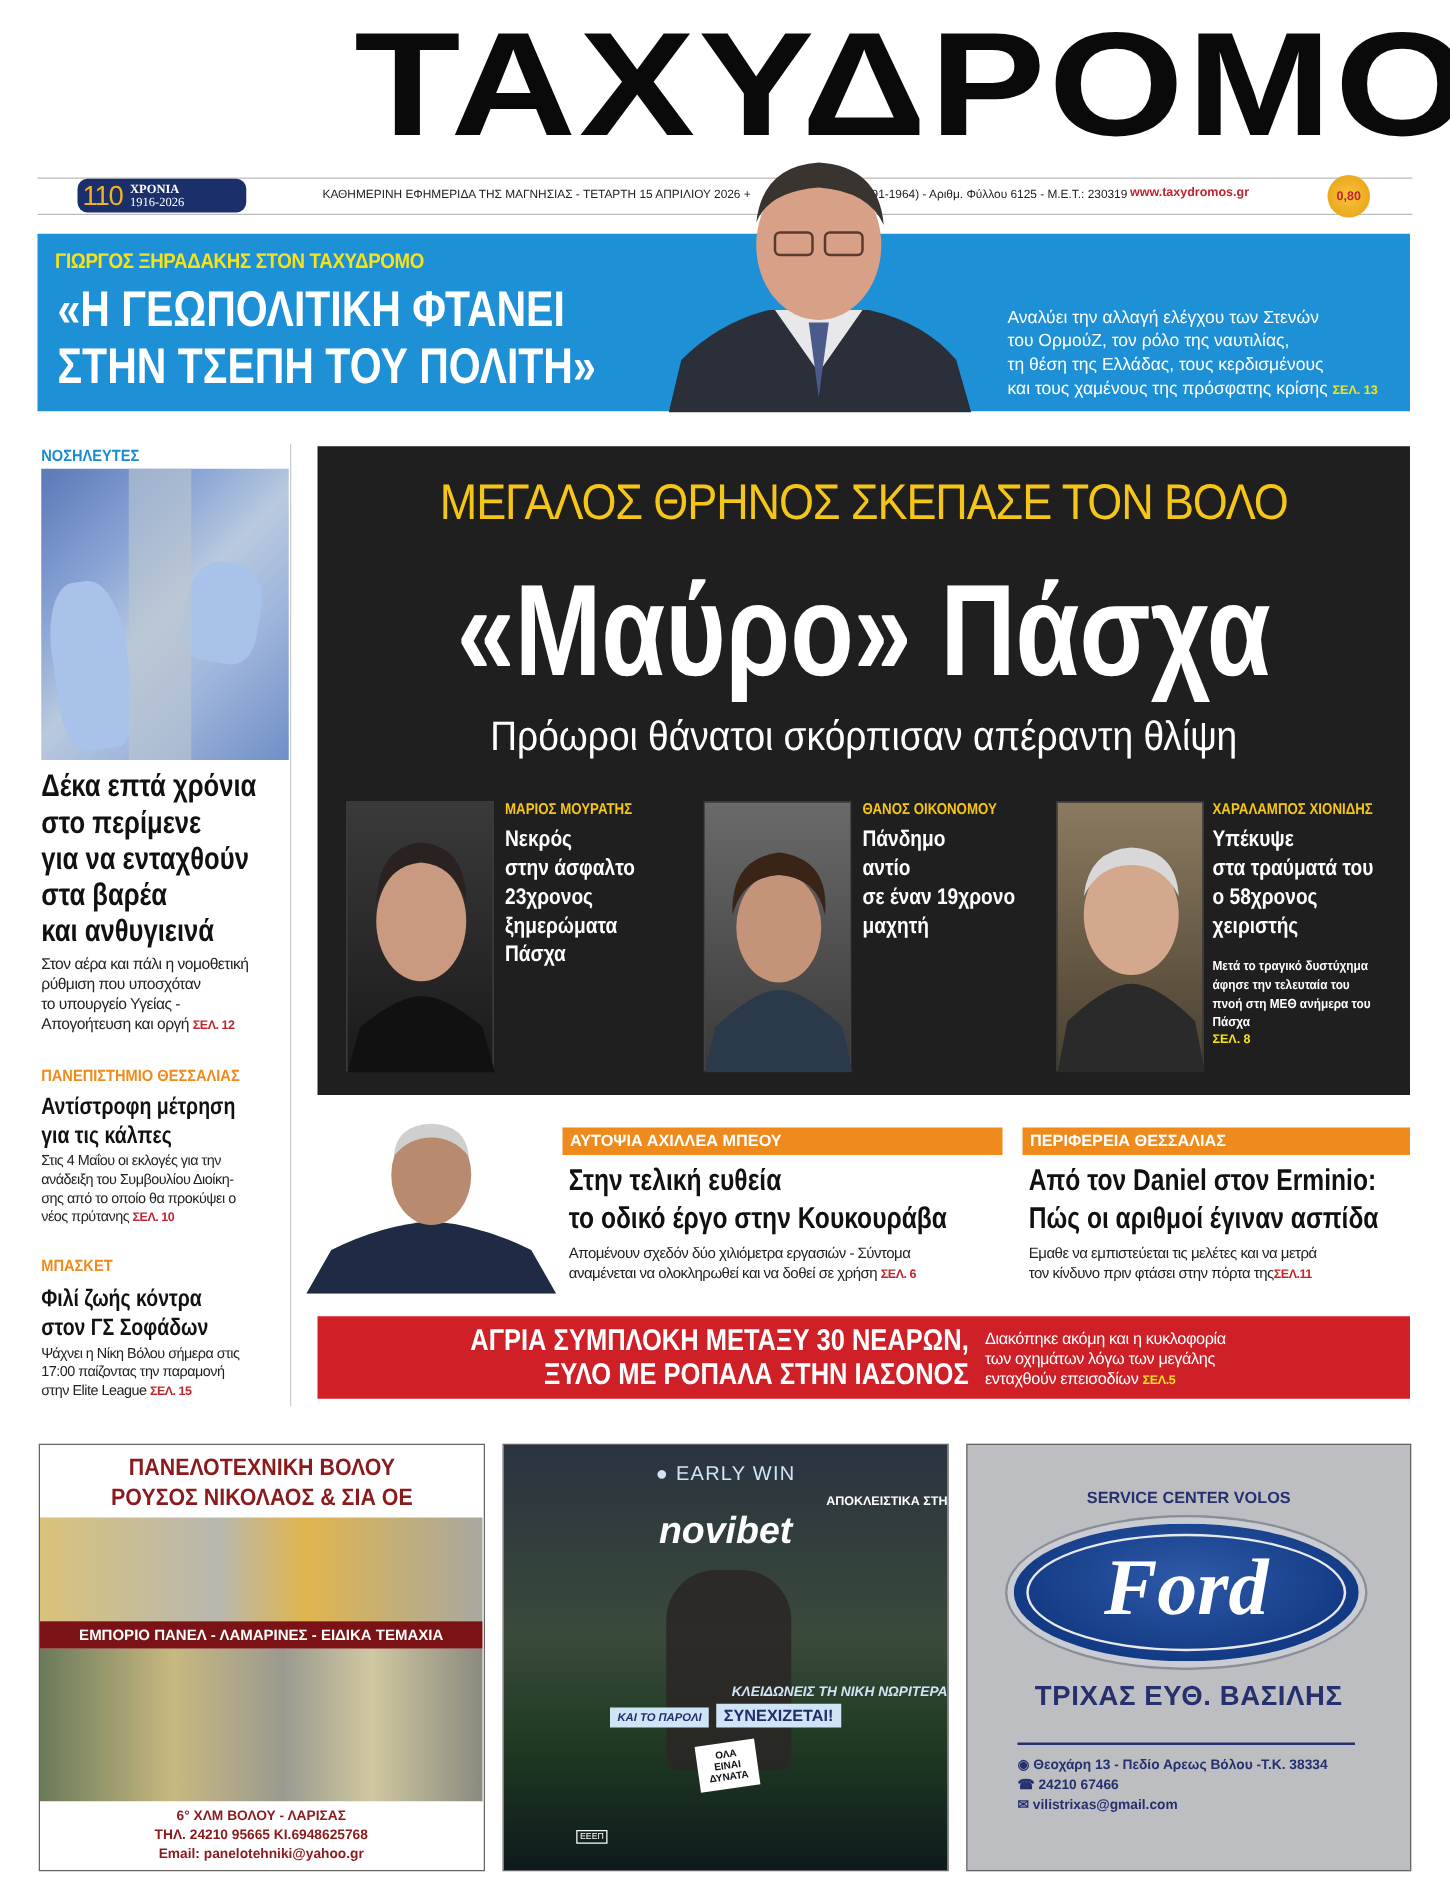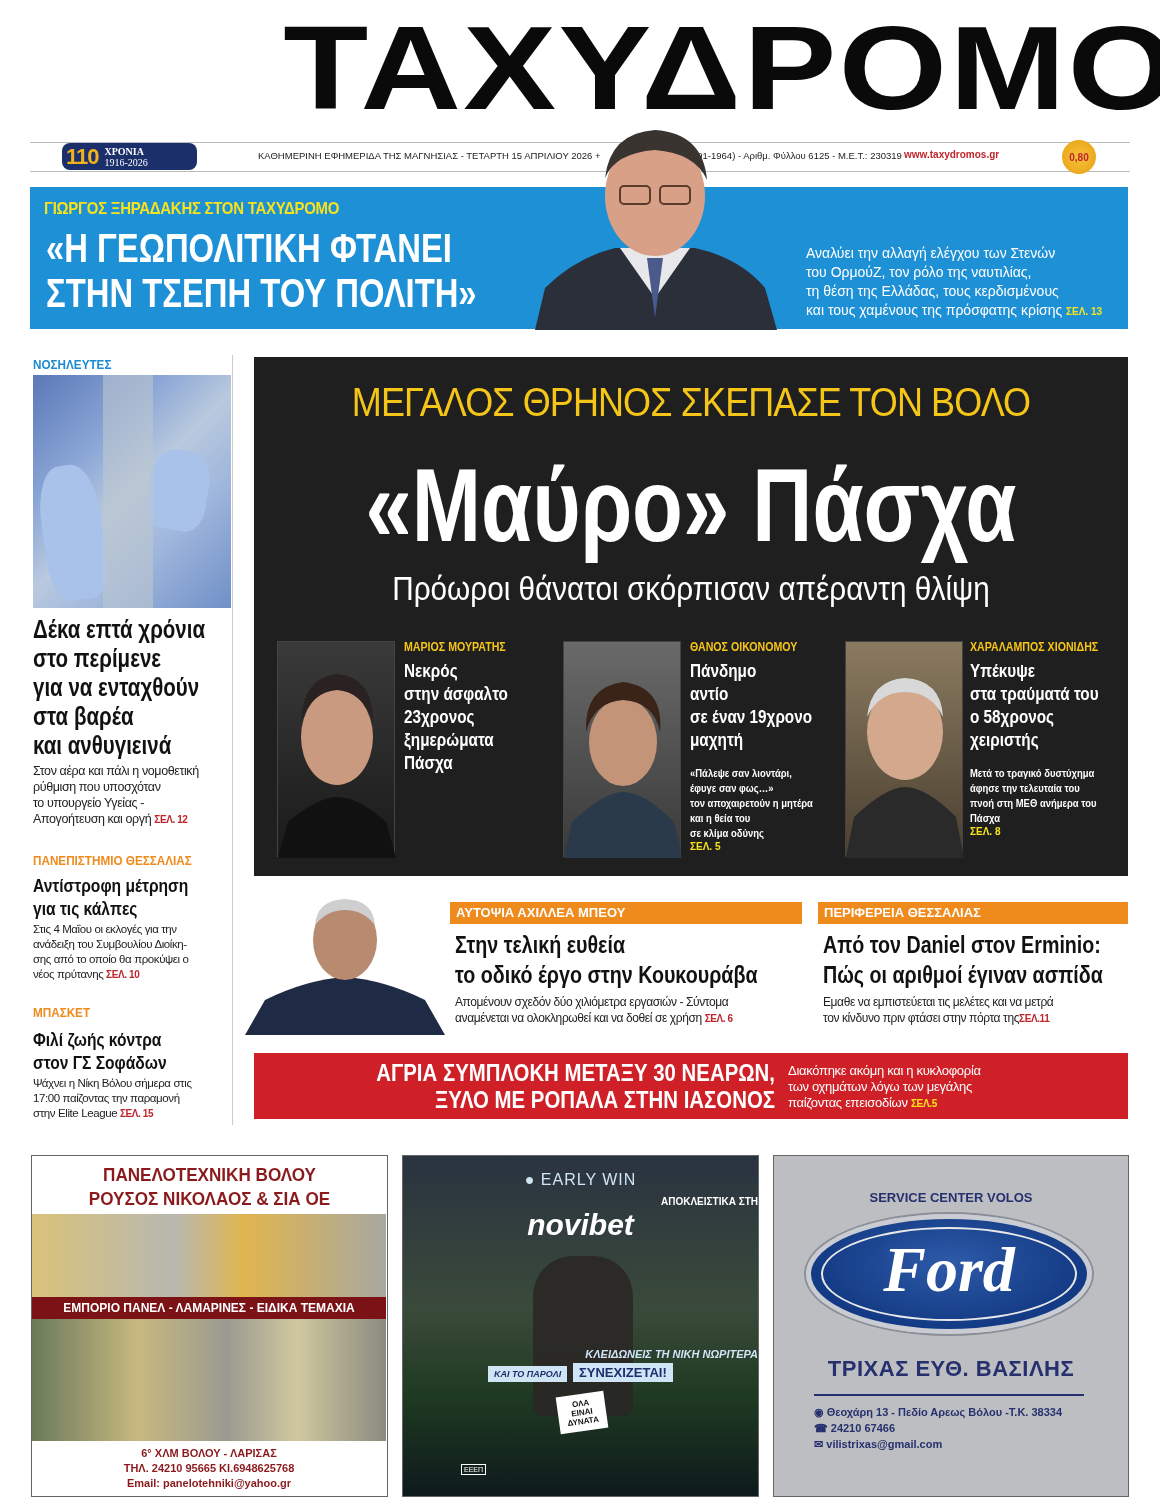--- a/index.html
+++ b/index.html
@@ -2,21 +2,21 @@
 <html><head>
 <meta charset="utf-8">
 <style>
 *{box-sizing:border-box;margin:0;padding:0}
 body{width:1160px;height:1507px;background:#fff;font-family:"Liberation Sans",sans-serif;position:relative;overflow:hidden;color:#111}
 .abs{position:absolute}
 .masthead{left:0;top:0;width:1160px;text-align:right;top:8px}
 .masthead h1{font-family:"Liberation Sans",sans-serif;font-weight:900;font-size:118px;letter-spacing:2px;line-height:120px;transform:scaleX(1.18);transform-origin:center;color:#0a0a0a}
 .dateline{left:30px;top:142px;width:1100px;height:30px;border-top:1px solid #bbb;border-bottom:1px solid #bbb;}
 .badge110{left:62px;top:143px;width:135px;height:27px;background:#1b2f6b;border-radius:8px;display:flex;align-items:center;padding-left:4px}
-.badge110 .num{font-weight:700;font-size:22px;color:#f2b21b;letter-spacing:-1px}
+.badge110 .num{font-weight:400;font-size:22px;color:#f2b21b;letter-spacing:-1px}
 .badge110 .yrs{color:#fff;font-family:"Liberation Serif",serif;font-size:10px;line-height:11px;margin-left:6px;font-weight:bold}
 .badge110 .yrs span{display:block;font-weight:normal}
 .dl-text{top:150px;font-size:9.5px;color:#222;white-space:nowrap}
 .url{color:#c0242c;font-weight:bold;font-size:10px}
 .price{left:1062px;top:140px;width:34px;height:34px;border-radius:50%;background:radial-gradient(#f8c23a,#e59f14);color:#c0242c;font-size:10px;font-weight:bold;display:flex;align-items:center;justify-content:center}
 .blue-banner{left:30px;top:187px;width:1098px;height:142px;background:#1e90d6}
 .bb-kicker{left:44px;top:199px;color:#f7e21b;font-weight:900;font-size:17px;letter-spacing:-.3px;transform:scaleX(.88);transform-origin:left}
 .bb-title{left:46px;top:226px;color:#fff;font-weight:900;font-size:40px;line-height:45px;transform:scaleX(.82);transform-origin:left;white-space:nowrap}
 .bb-desc{left:806px;top:244px;color:#fff;font-size:14px;line-height:19px;width:320px}
 .sel{color:#f7e21b;font-weight:900;font-size:10px}
@@ -165,28 +165,20 @@
     </svg>
 </div>
 <div class="abs" style="left:690px;top:640px">
   <div class="story-k">ΘΑΝΟΣ ΟΙΚΟΝΟΜΟΥ</div>
   <div style="margin-top:6px">
     <div class="story-h">Πάνδημο</div>
     <div class="story-h">αντίο</div>
     <div class="story-h">σε έναν 19χρονο</div>
     <div class="story-h">μαχητή</div>
   </div>
-  <div style="margin-top:14px">
-    <div class="story-p">«Πάλεψε σαν λιοντάρι,</div>
-    <div class="story-p">έφυγε σαν φως…»</div>
-    <div class="story-p">τον αποχαιρετούν η μητέρα</div>
-    <div class="story-p">και η θεία του</div>
-    <div class="story-p">σε κλίμα οδύνης</div>
-    <div class="sel">ΣΕΛ. 5</div>
-  </div>
 </div>
 
 <div class="abs photo" style="left:845px;top:641px;width:118px;height:216px;background:linear-gradient(180deg,#8a7a60,#4a4030)">
   <svg width="118" height="216">
       <ellipse cx="59" cy="90" rx="38" ry="48" fill="#d4a88c"></ellipse>
       <path d="M21 75 Q25 38 59 36 Q95 38 97 75 Q85 50 59 50 Q33 50 21 75Z" fill="#d8d8d8"></path>
       <path d="M0 216 L8 175 Q40 145 59 145 Q80 145 110 175 L118 216Z" fill="#2a2a2a"></path>
     </svg>
 </div>
 <div class="abs" style="left:970px;top:640px">
@@ -230,21 +222,21 @@
 </div>
 
 <div class="abs red-bar"></div>
 <div class="abs rb-title">
   <div>ΑΓΡΙΑ ΣΥΜΠΛΟΚΗ ΜΕΤΑΞΥ 30 ΝΕΑΡΩΝ,</div>
   <div>ΞΥΛΟ ΜΕ ΡΟΠΑΛΑ ΣΤΗΝ ΙΑΣΟΝΟΣ</div>
 </div>
 <div class="abs rb-desc">
   <div>Διακόπηκε ακόμη και η κυκλοφορία</div>
   <div>των οχημάτων λόγω των μεγάλης</div>
-  <div><span>παίζοντας επεισοδίων</span> <span class="sel">ΣΕΛ.5</span></div>
+  <div><span>ενταχθούν επεισοδίων</span> <span class="sel">ΣΕΛ.5</span></div>
 </div>
 
 <div class="abs ad ad1">
   <div class="t">ΠΑΝΕΛΟΤΕΧΝΙΚΗ ΒΟΛΟΥ</div>
   <div class="t" style="margin-top:0">ΡΟΥΣΟΣ ΝΙΚΟΛΑΟΣ &amp; ΣΙΑ ΟΕ</div>
   <div class="panels" style="top:58px;height:83px"></div>
   <div class="maroon" style="top:141px">ΕΜΠΟΡΙΟ ΠΑΝΕΛ - ΛΑΜΑΡΙΝΕΣ - ΕΙΔΙΚΑ ΤΕΜΑΧΙΑ</div>
   <div class="panels" style="top:163px;height:122px;background:linear-gradient(90deg,#6a7a5a,#c8b880 30%,#9a9a90 55%,#d0c8a0 75%,#8a8a80)"></div>
   <div class="info" style="top:290px">6° ΧΛΜ ΒΟΛΟΥ - ΛΑΡΙΣΑΣ</div>
   <div class="info" style="top:305px">ΤΗΛ.  24210 95665 ΚΙ.6948625768</div>
@@ -262,18 +254,18 @@
   <div style="position:absolute;left:155px;top:238px;background:#fff;color:#111;font-size:8px;font-weight:900;padding:5px 4px;transform:rotate(-8deg);width:48px;text-align:center">ΟΛΑ ΕΙΝΑΙ ΔΥΝΑΤΑ</div>
   <div style="position:absolute;left:58px;top:308px;border:1px solid #fff;color:#fff;font-size:7px;padding:1px 2px">ΕΕΕΠ</div>
 </div>
 
 <div class="abs ad ad3">
   <div style="position:absolute;left:0;top:34px;width:100%;text-align:center;color:#26306e;font-weight:900;font-size:13px">SERVICE CENTER VOLOS</div>
   <div class="ford-oval">
       <div class="inner"></div>
       <div class="script">Ford</div>
     </div>
-  <div style="position:absolute;left:0;top:200px;width:100%;text-align:center;color:#26306e;font-weight:900;font-size:22px;letter-spacing:.5px">ΤΡΙΧΑΣ ΕΥΘ. ΒΑΣΙΛΗΣ</div>
+  <div style="position:absolute;left:0;top:188px;width:100%;text-align:center;color:#26306e;font-weight:900;font-size:22px;letter-spacing:.5px">ΤΡΙΧΑΣ ΕΥΘ. ΒΑΣΙΛΗΣ</div>
   <div style="position:absolute;left:40px;top:238px;width:270px;height:2px;background:#26306e"></div>
   <div class="ford-info" style="top:248px"><span>◉</span> <span>Θεοχάρη 13 - Πεδίο Αρεως Βόλου -Τ.Κ. 38334</span></div>
   <div class="ford-info" style="top:264px"><span>☎</span> <span>24210 67466</span></div>
   <div class="ford-info" style="top:280px"><span>✉</span> <span>vilistrixas@gmail.com</span></div>
 </div>
 
 </body></html>

